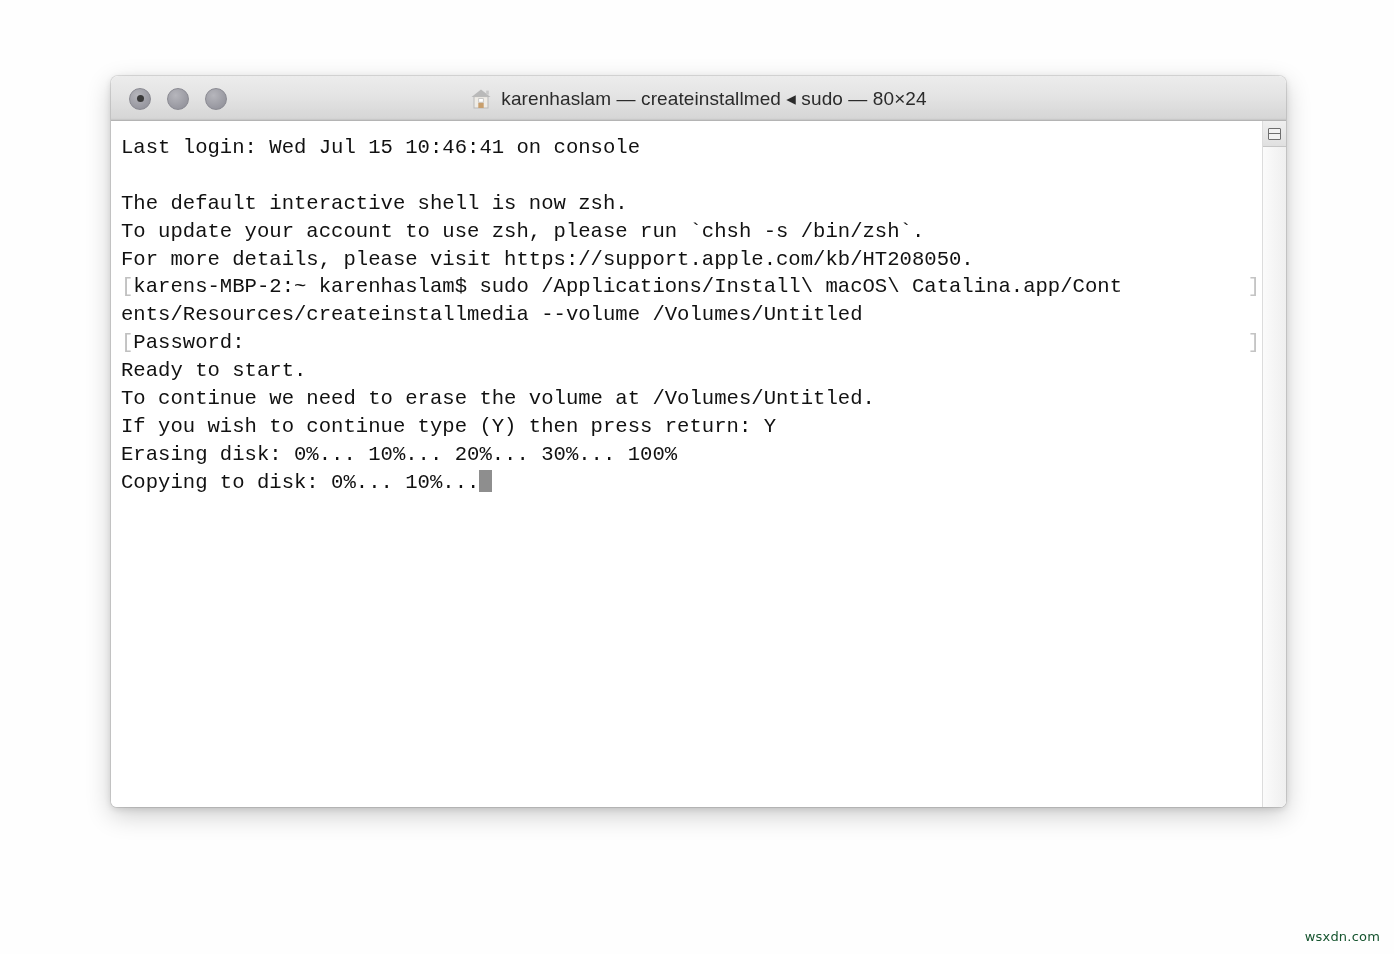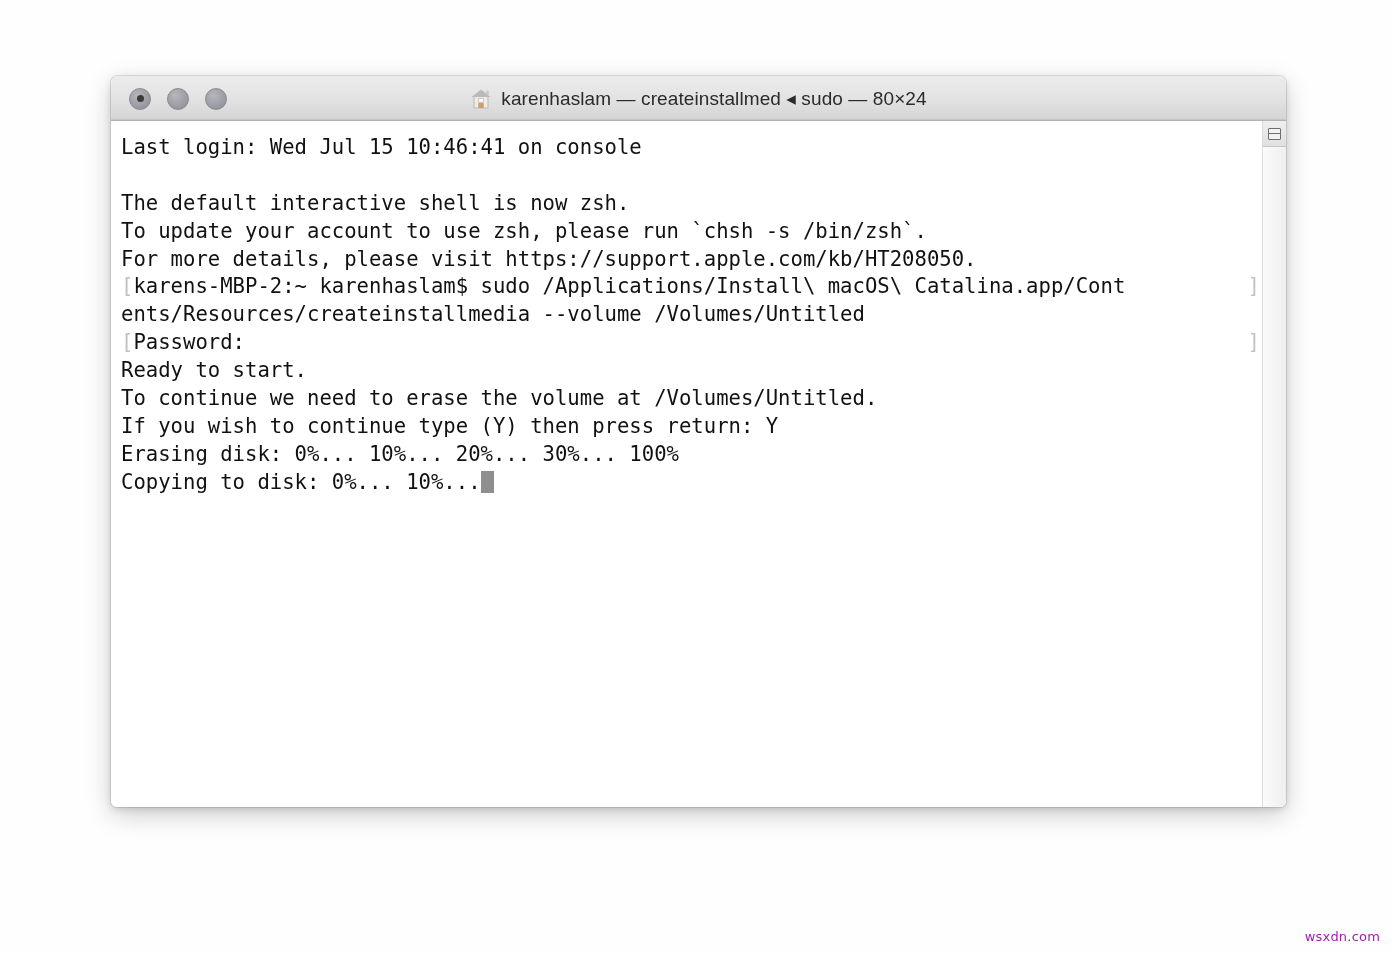--- a/index.html
+++ b/index.html
@@ -112,21 +112,21 @@
   }
 
   #lines {
     font-family: "DejaVu Sans Mono", "Liberation Mono", monospace;
     font-size: 20.6px;
     line-height: 27.9px;
     color: #111111;
     white-space: pre;
     letter-spacing: 0px;
   }
-  .line { position: relative; height: 27.9px; }
+  .line { position: relative; height: 27.9px; font-family: Liberation Mono, monospace; }
   .wrapmark {
     color: #c0c0c0;
   }
   .cursor {
     display: inline-block;
     width: 13px;
     height: 22px;
     background: #8e8e8e;
     vertical-align: -4px;
   }
@@ -173,21 +173,21 @@
     height: 1.6px;
     background: #6e6e6e;
   }
 
   
   #watermark {
     position: absolute;
     right: 14px;
     bottom: 10px;
     font-size: 13px;
-    color: #a21caf;
+    color: #14532d;
     letter-spacing: 0.2px;
     font-family: "DejaVu Sans", sans-serif;
   }
 </style>
 </head>
 <body>
 
 <div id="desktop">
 
   <div id="terminal-window">

